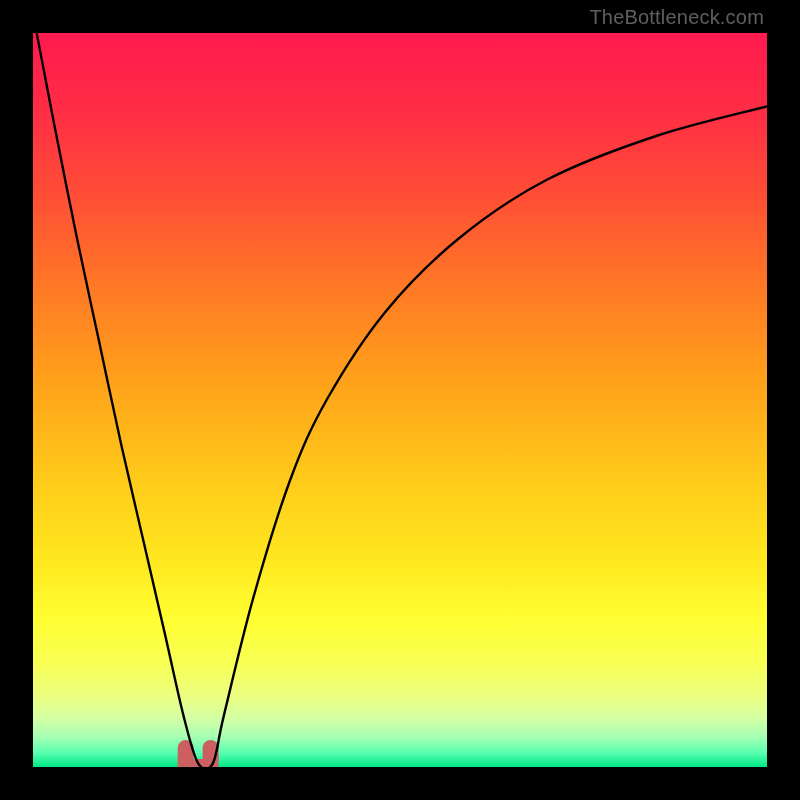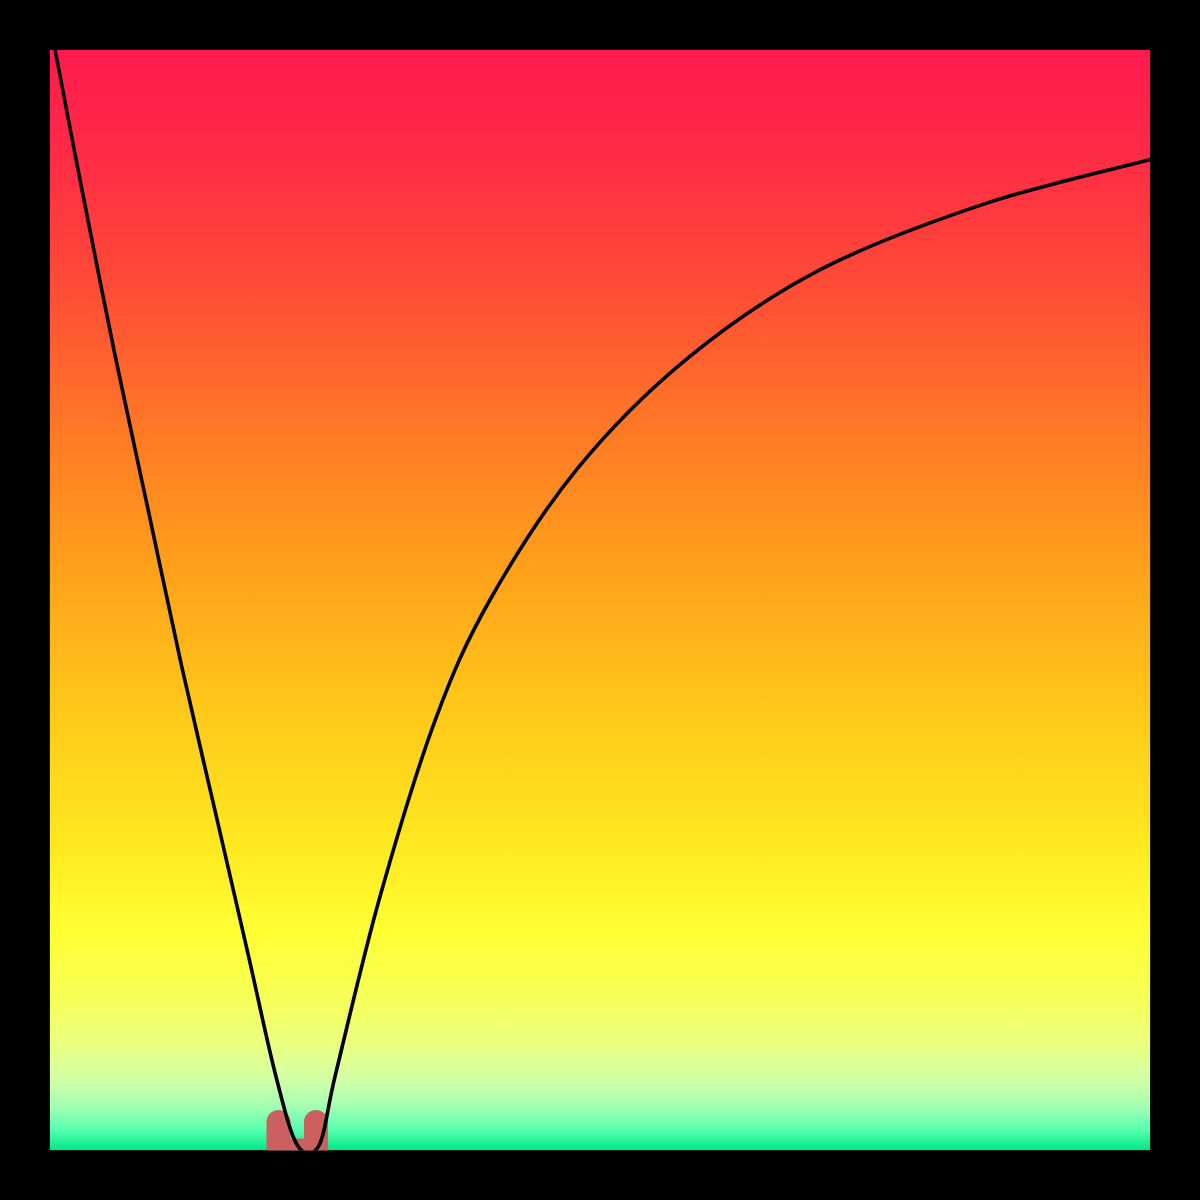--- a/index.html
+++ b/index.html
@@ -81,14 +81,15 @@
       <rect x="0" y="0" width="734" height="734" fill="url(#bg-grad)"></rect>
     </svg>
 
     <svg class="curves" viewBox="0 0 734 734" preserveAspectRatio="none">
       <path id="trough-marker" fill="none" stroke="#cc6060" stroke-width="16" stroke-linecap="round" stroke-linejoin="round" d="M 152.67 714.92 L 152.67 734.00 L 177.63 734.00 L 177.63 714.92"></path>
       <path id="curve-path" fill="none" stroke="#000" stroke-width="2.4" stroke-linejoin="round" stroke-linecap="round" d="M 3.67 0.00 C 6.73 15.90 15.29 61.17 22.02 95.42 C 28.75 129.67 36.70 170.04 44.04 205.52 C 51.38 241.00 58.72 274.03 66.06 308.28 C 73.40 342.53 80.74 378.01 88.08 411.04 C 95.42 444.07 102.76 474.65 110.10 506.46 C 117.44 538.27 125.39 572.52 132.12 601.88 C 138.85 631.24 144.97 661.21 150.47 682.62 C 155.97 704.03 160.26 722.38 165.15 730.33 C 170.04 738.28 175.55 738.28 179.83 730.33 C 184.11 722.38 184.11 710.14 190.84 682.62 C 197.57 655.10 209.19 604.33 220.20 565.18 C 231.21 526.03 244.67 480.77 256.90 447.74 C 269.13 414.71 277.70 395.14 293.60 367.00 C 309.50 338.86 330.30 305.83 352.32 278.92 C 374.34 252.01 398.81 227.54 425.72 205.52 C 452.63 183.50 480.77 163.93 513.80 146.80 C 546.83 129.67 587.20 114.99 623.90 102.76 C 660.60 90.53 715.65 78.29 734.00 73.40"></path>
     </svg>
 
   </div>
 
+  <div class="watermark">TheBottleneck.com</div>
 
 </div>
 
 </body></html>

